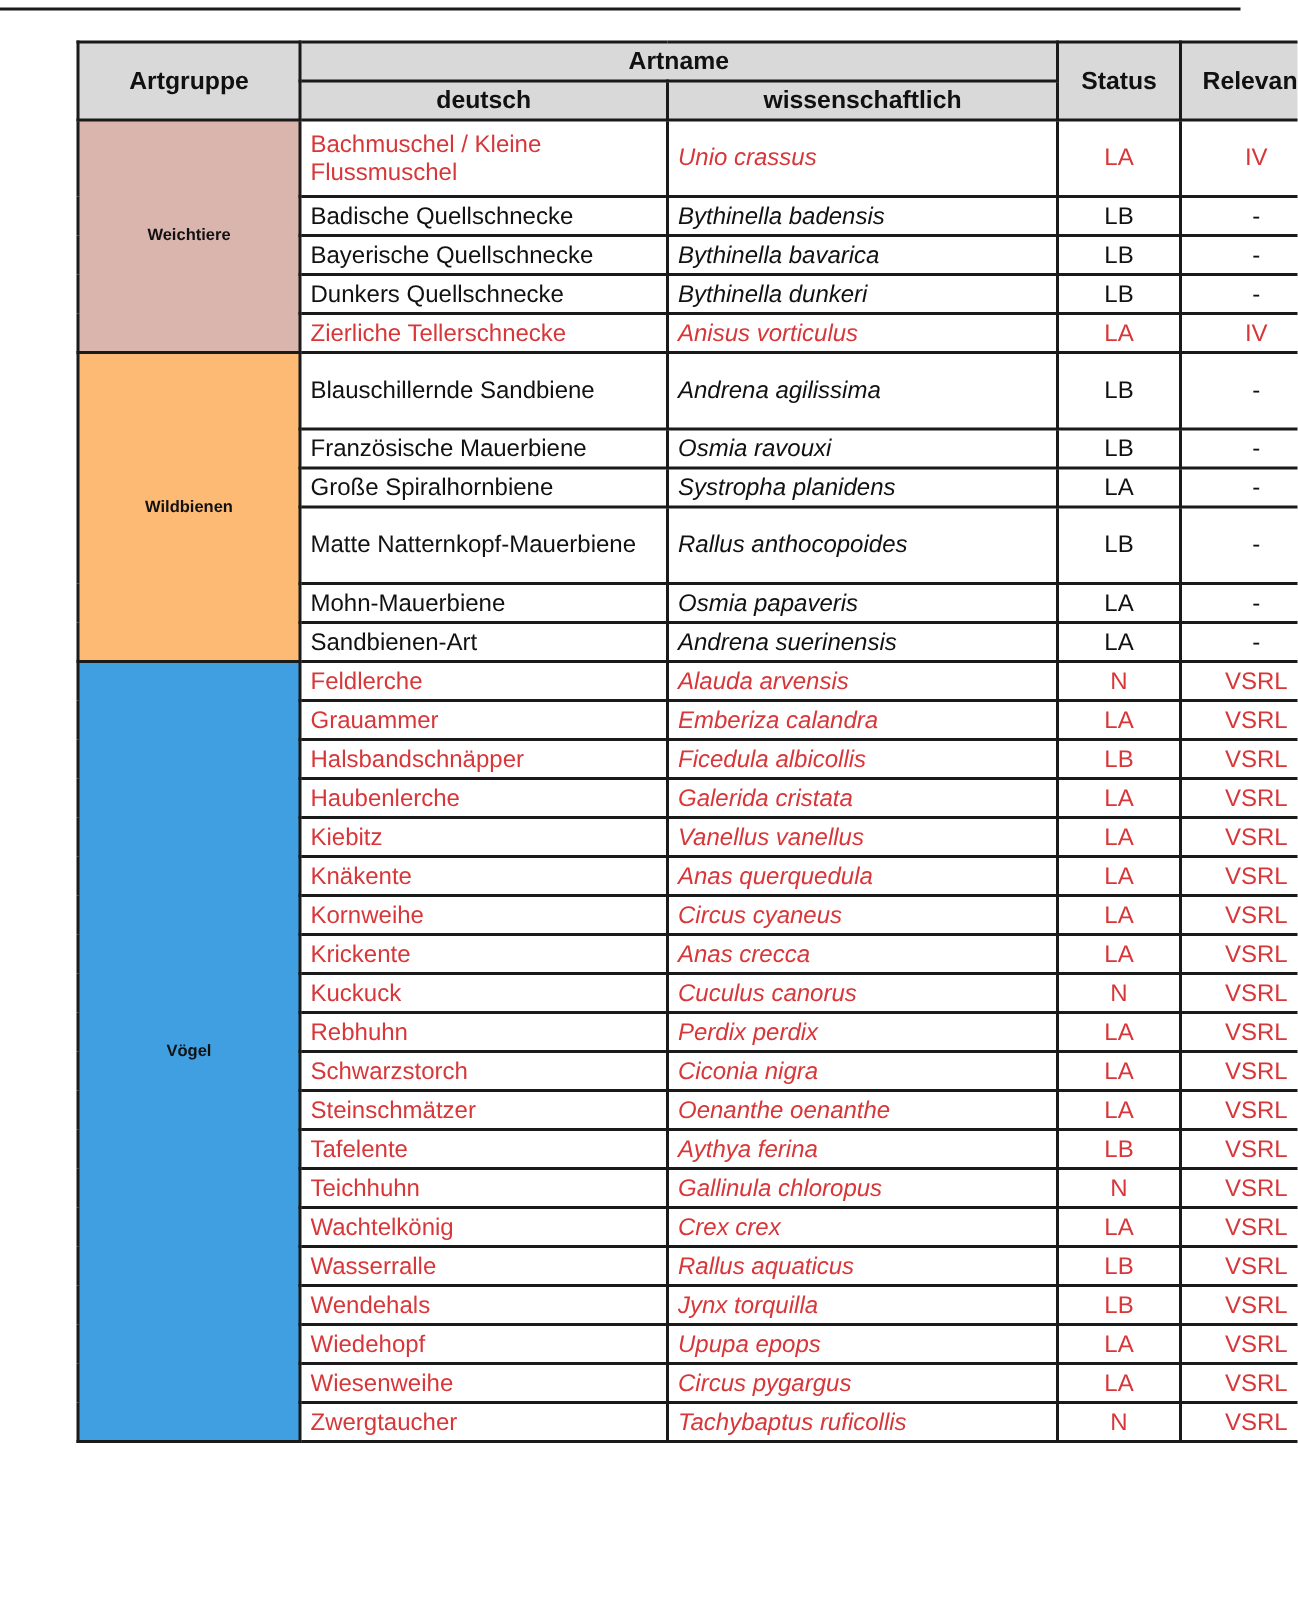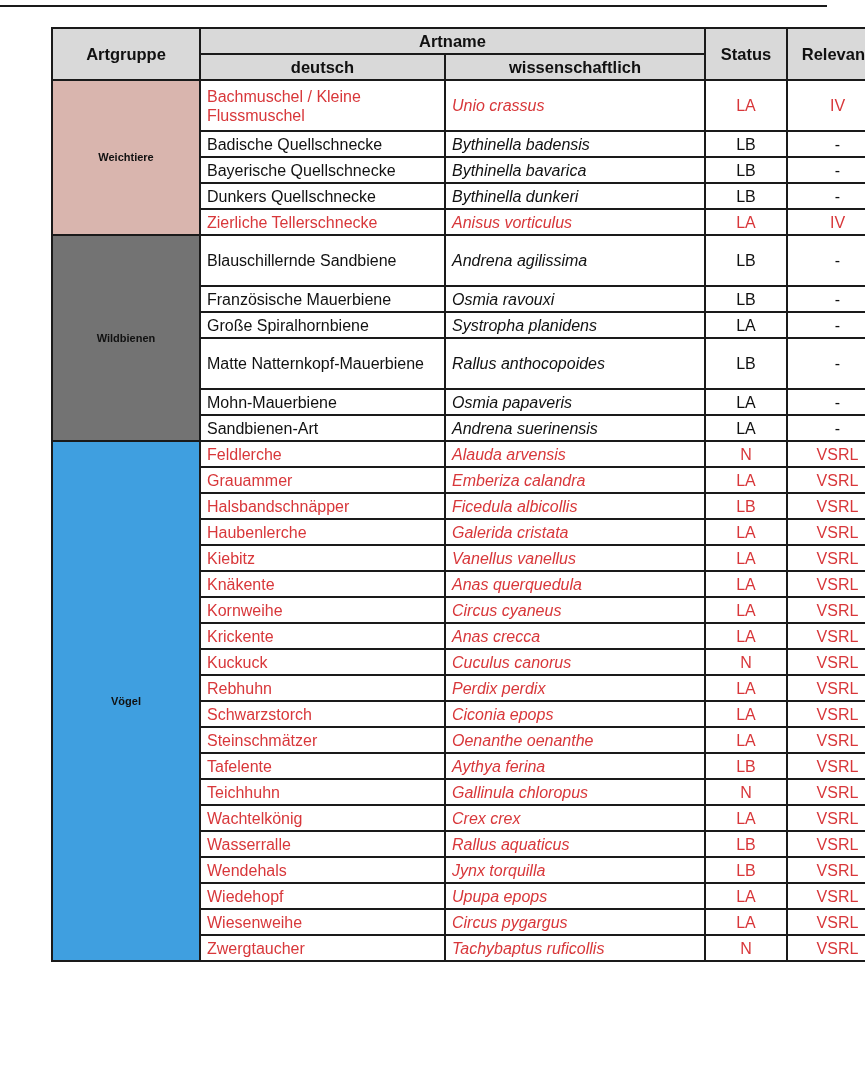--- a/index.html
+++ b/index.html
@@ -143,21 +143,21 @@
       <td class="relevanz">-</td>
     </tr>
     <tr class="red">
       <td class="name">Zierliche Tellerschnecke</td>
       <td class="sci">Anisus vorticulus</td>
       <td class="status">LA</td>
       <td class="relevanz">IV</td>
     </tr>
 
     <tr class="two-line black">
-      <td class="group" rowspan="6" style="background:#737373">Wildbienen</td>
+      <td class="group" rowspan="6" style="background:#fdba74">Wildbienen</td>
       <td class="name">Blauschillernde Sandbiene</td>
       <td class="sci">Andrena agilissima</td>
       <td class="status">LB</td>
       <td class="relevanz">-</td>
     </tr>
     <tr class="black">
       <td class="name">Französische Mauerbiene</td>
       <td class="sci">Osmia ravouxi</td>
       <td class="status">LB</td>
       <td class="relevanz">-</td>
@@ -243,21 +243,21 @@
       <td class="relevanz">VSRL</td>
     </tr>
     <tr class="red">
       <td class="name">Rebhuhn</td>
       <td class="sci">Perdix perdix</td>
       <td class="status">LA</td>
       <td class="relevanz">VSRL</td>
     </tr>
     <tr class="red">
       <td class="name">Schwarzstorch</td>
-      <td class="sci">Ciconia epops</td>
+      <td class="sci">Ciconia nigra</td>
       <td class="status">LA</td>
       <td class="relevanz">VSRL</td>
     </tr>
     <tr class="red">
       <td class="name">Steinschmätzer</td>
       <td class="sci">Oenanthe oenanthe</td>
       <td class="status">LA</td>
       <td class="relevanz">VSRL</td>
     </tr>
     <tr class="red">

